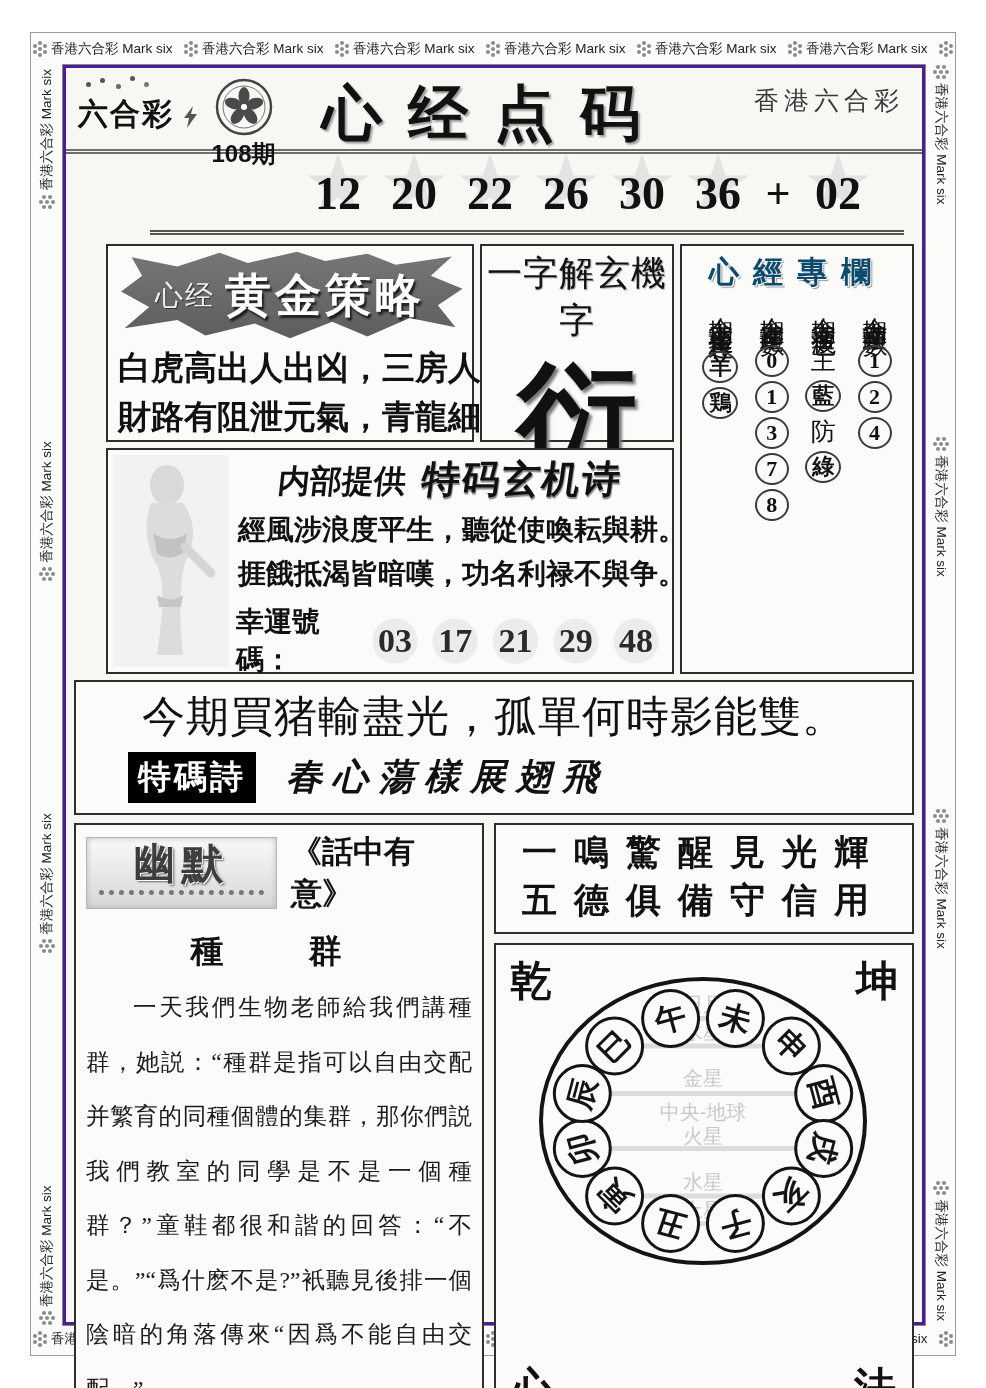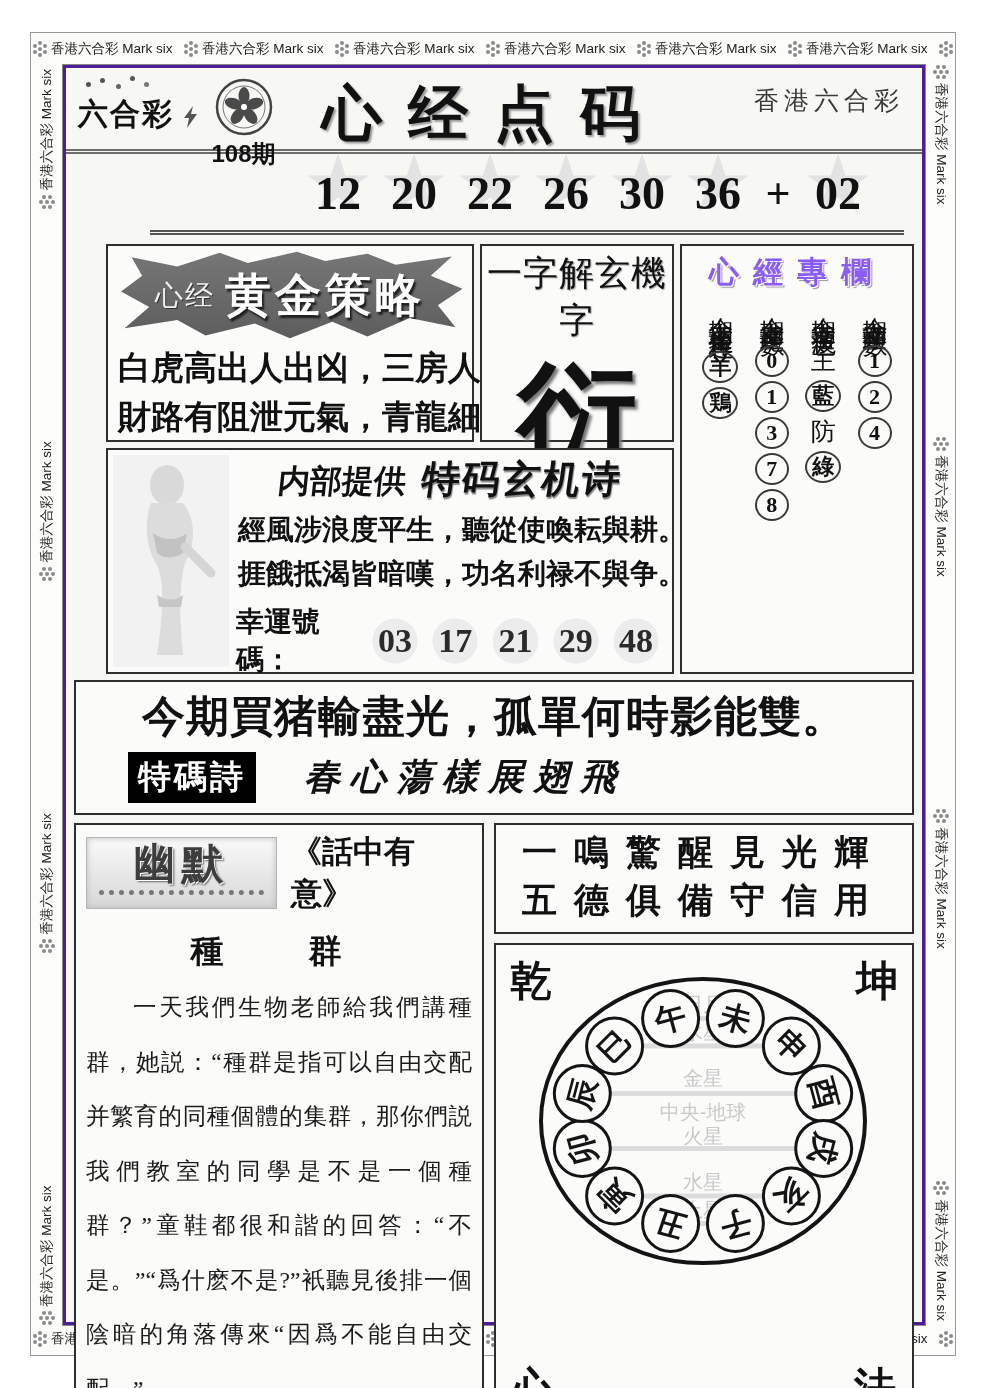--- a/index.html
+++ b/index.html
@@ -51,45 +51,45 @@
   #golden-tag { font-size:28px; color:#f0f0f0; text-shadow:1px 1px 0 #333; letter-spacing:2px; }
   #golden-main { font-size:46px; font-weight:900; color:#fff; text-shadow:2px 3px 2px #1f1f1f; letter-spacing:4px; }
   .golden-line { padding:2px 10px; font-size:33px; font-weight:bold; white-space:nowrap; }
 
   
   #oneword-title { text-align:center; font-size:35px; font-weight:400; padding-top:4px; letter-spacing:1px; text-shadow:1px 1px 1px #aaa; }
   #oneword-char { text-align:center; font-size:120px; font-weight:900; line-height:1.25; text-shadow:3px 3px 3px #777; }
 
   
   #heart-box { grid-column:3; grid-row:1 / span 2; display:flex; flex-direction:column; }
-  #heart-title { text-align:center; font-size:30px; letter-spacing:14px; color:#8b5cf6; font-weight:bold; padding:6px 0 2px; text-shadow:1px 1px 0 #fff,2px 2px 1px #999; }
+  #heart-title { text-align:center; font-size:30px; letter-spacing:14px; color:#0c4a6e; font-weight:bold; padding:6px 0 2px; text-shadow:1px 1px 0 #fff,2px 2px 1px #999; }
   #heart-cols { flex:1; display:flex; justify-content:space-evenly; padding:2px 4px 8px; }
   .heart-col { display:flex; flex-direction:column; align-items:center; }
   .v-label { writing-mode:vertical-rl; text-orientation:upright; font-size:25px; letter-spacing:3px; line-height:1.1; }
   .circled { display:inline-flex; align-items:center; justify-content:center; min-width:34px; height:32px; padding:1px 5px; border:2px solid #3a3a3a; border-radius:50%; font-size:22px; font-weight:bold; margin:2px 0; }
   .plain-ch { font-size:25px; margin:1px 0; }
 
   
   #poem-box { grid-column:1 / span 2; grid-row:2; position:relative; }
   #photo { position:absolute; left:5px; top:5px; width:116px; height:212px; overflow:hidden; }
   #poem-content { margin-left:128px; padding:4px 8px 0 0; }
   #poem-head { display:flex; align-items:baseline; gap:16px; justify-content:center; }
   #provide { font-size:32px; font-weight:600; transform:skewX(-6deg); }
   #poem-title { font-size:38px; font-weight:900; letter-spacing:2px; transform:skewX(-8deg); text-shadow:1px 2px 1px #888; }
   .poem-line { font-size:28px; font-weight:bold; white-space:nowrap; padding:6px 0 0 2px; }
   #lucky-row { display:flex; align-items:center; gap:4px; margin-top:10px; }
   #lucky-label { font-size:28px; font-weight:900; }
   .lucky-num { font-size:34px; font-weight:bold; color:#2a2a2a; width:62px; height:52px; line-height:52px; text-align:center; background:radial-gradient(circle,#ececec 58%,rgba(0,0,0,0) 60%); }
 
   
   #verse-box { margin:6px 8px; border:2px solid #2e2e2e; background:#fbfbf9; padding:6px 10px 10px; }
-  #verse-line { text-align:center; font-size:43px; font-weight:700; white-space:nowrap; letter-spacing:1px; }
+  #verse-line { text-align:center; font-size:43px; font-weight:400; white-space:nowrap; letter-spacing:1px; }
   #verse-row2 { display:flex; align-items:center; margin-top:6px; }
   #verse-badge { background:#000; color:#fff; font-size:33px; font-weight:900; padding:3px 10px; margin-left:42px; letter-spacing:3px; }
-  #verse-poem { font-size:36px; font-weight:bold; font-style:italic; letter-spacing:10px; margin-left:48px; }
+  #verse-poem { font-size:36px; font-weight:bold; font-style:italic; letter-spacing:10px; margin-left:30px; }
   #verse-code { margin-left:auto; margin-right:56px; font-size:35px; font-weight:bold; }
   #verse-code .code-num { font-family:"Liberation Sans",sans-serif; font-weight:600; }
 
   
   #bottom { margin:8px 8px 10px; display:grid; grid-template-columns:410px auto; gap:10px; height:494px; }
   #humor-box { padding:6px 10px; }
   #humor-head { display:flex; align-items:center; gap:14px; }
   #humor-logo { width:196px; height:72px; background:linear-gradient(#fafafa,#d7d7d7); border:1px solid #b5b5b5; box-shadow:inset 0 0 6px #bbb; text-align:center; }
   #humor-logo-text { font-size:42px; font-weight:900; color:#3d3d3d; letter-spacing:6px; line-height:52px; text-shadow:1px 1px 0 #fff,2px 2px 2px #666; }
   #humor-wave { height:0; margin:0 12px; border-bottom:5px dotted #777; }

